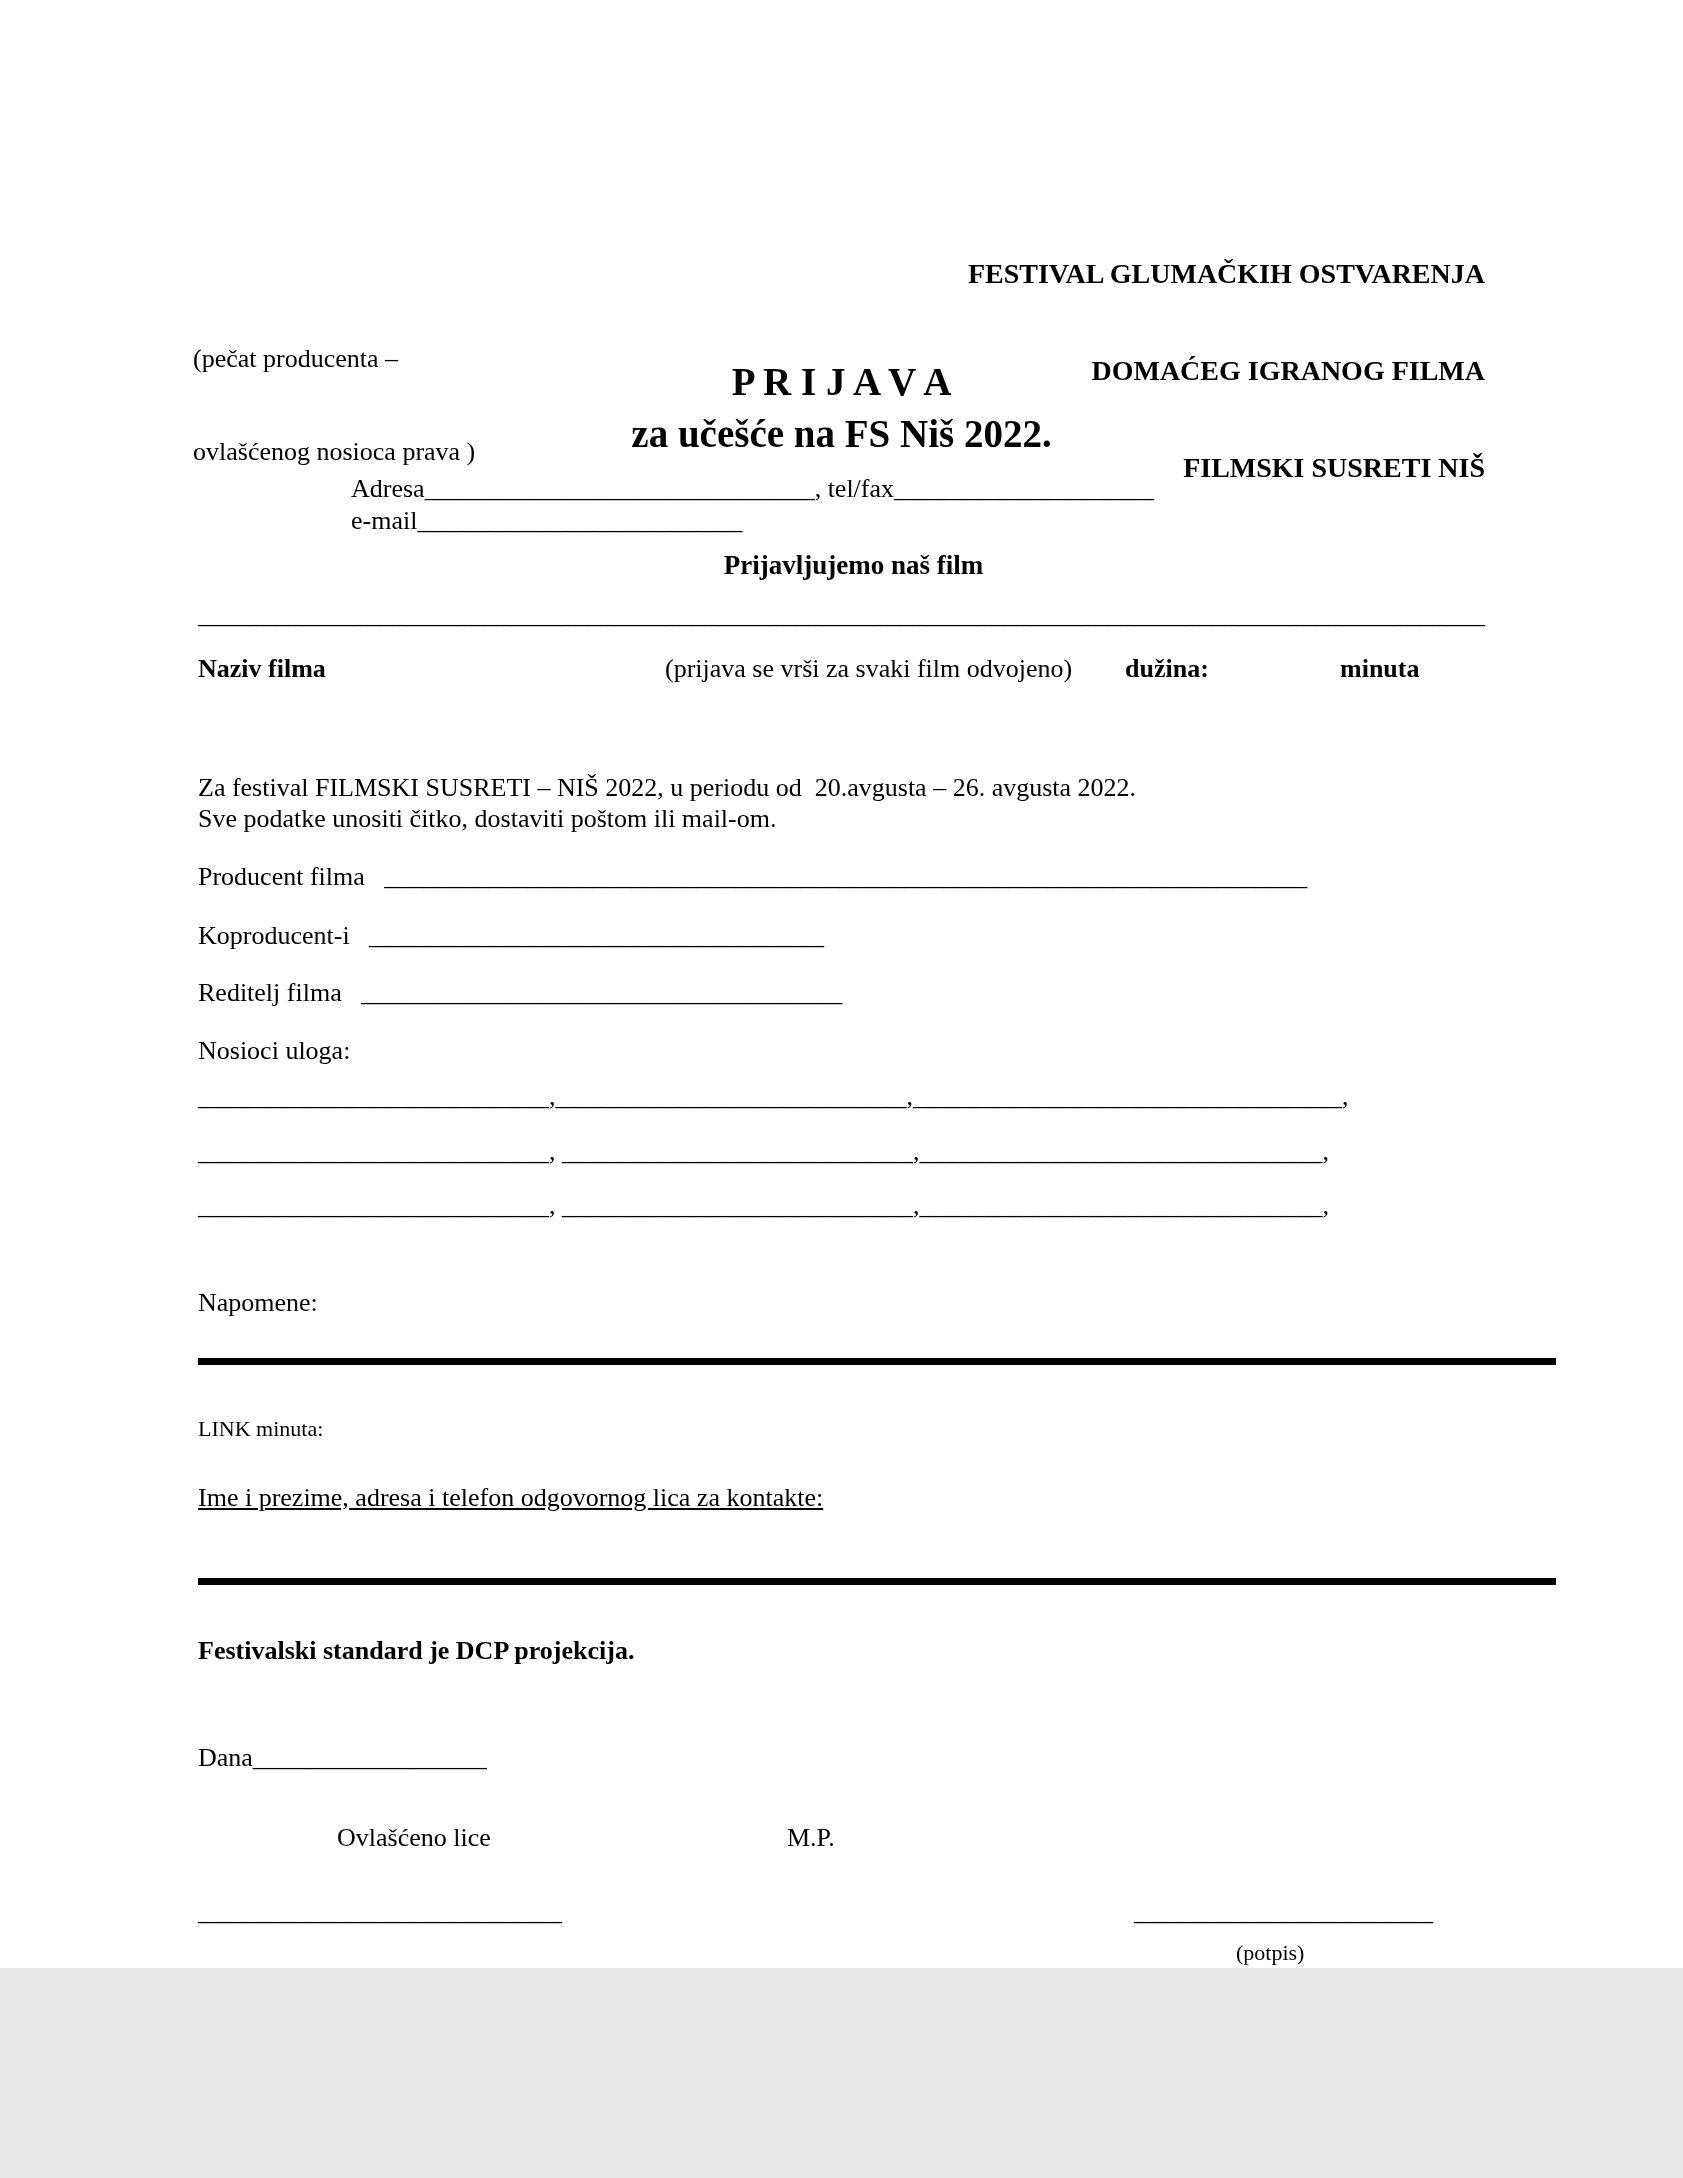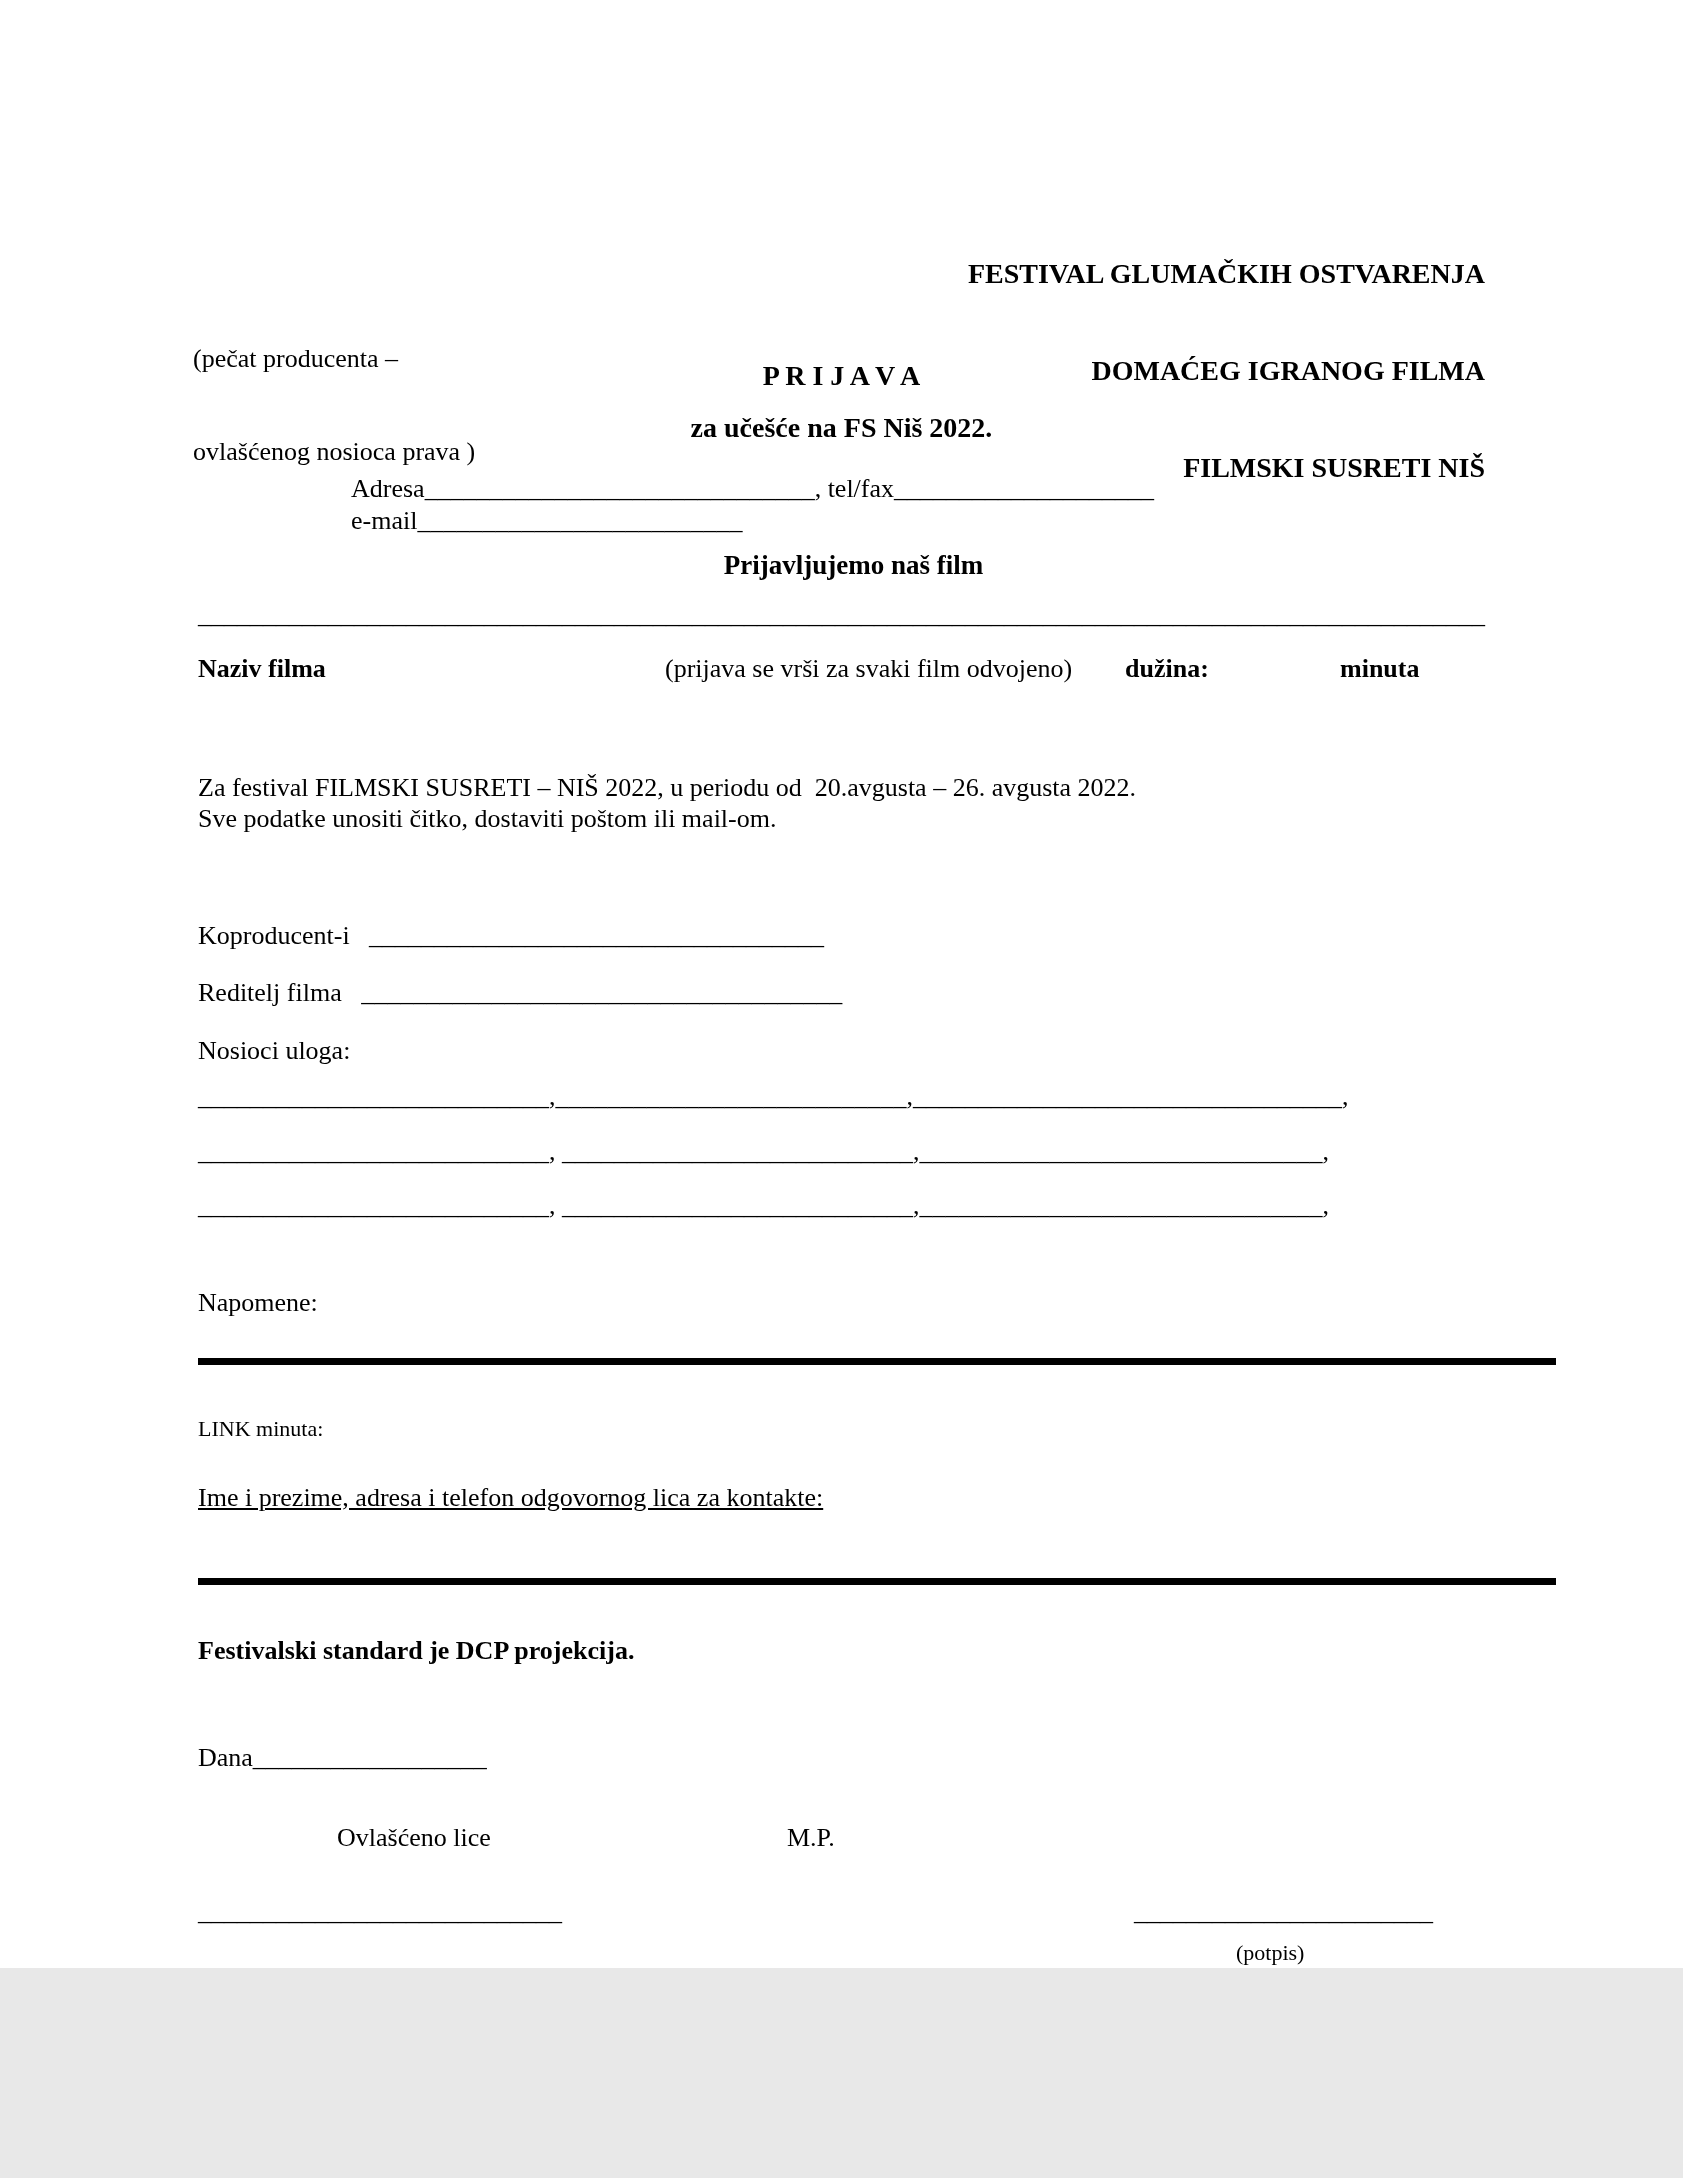--- a/index.html
+++ b/index.html
@@ -7,21 +7,21 @@
     position:relative;
     width:1683px;height:1968px;
     background:#ffffff;
     color:#000000;
     font-family:"Liberation Serif","DejaVu Serif",serif;
     overflow:hidden;
     margin:0 auto;
   }
   .abs{position:absolute;white-space:pre;line-height:1.15;}
   .b{font-weight:bold;}
-  .fs38{font-size:28px;}
+  .fs38{font-size:39px;}
   .fs28{font-size:28px;}
   .fs27{font-size:27px;}
   .fs26{font-size:26px;}
   .fs22{font-size:22px;}
   .right{text-align:right;}
   .center{text-align:center;width:1683px;left:0;}
   .rule{position:absolute;background:#000000;height:7px;}
 </style>
 </head>
 <body>
@@ -51,20 +51,21 @@
 
   <div class="abs fs26 b" style="top:654px;left:198px;">Naziv filma</div>
   <div class="abs fs26" style="top:654px;left:665px;">(prijava se vrši za svaki film odvojeno)</div>
   <div class="abs fs26 b" style="top:654px;left:1125px;">dužina:</div>
   <div class="abs fs26 b" style="top:654px;left:1300px;margin-left:40px;">minuta</div>
 
   <div class="abs fs26" style="top:773px;left:198px;">Za festival FILMSKI SUSRETI – NIŠ 2022, u periodu od  20.avgusta – 26. avgusta 2022.</div>
 
   <div class="abs fs26" style="top:804px;left:198px;">Sve podatke unositi čitko, dostaviti poštom ili mail-om.</div>
 
+  <div class="abs fs26" style="top:862px;left:198px;">Producent filma   _______________________________________________________________________</div>
   <div class="abs fs26" style="top:921px;left:198px;">Koproducent-i   ___________________________________</div>
   <div class="abs fs26" style="top:978px;left:198px;">Reditelj filma   _____________________________________</div>
 
   <div class="abs fs26" style="top:1036px;left:198px;">Nosioci uloga:</div>
   <div class="abs fs26" style="top:1082px;left:198px;">___________________________,___________________________,_________________________________,</div>
   <div class="abs fs26" style="top:1137px;left:198px;">___________________________, ___________________________,_______________________________,</div>
   <div class="abs fs26" style="top:1191px;left:198px;">___________________________, ___________________________,_______________________________,</div>
 
   <div class="abs fs26" style="top:1288px;left:198px;">Napomene:</div>
   <div class="rule" style="top:1358px;left:198px;width:1358px;"></div>

